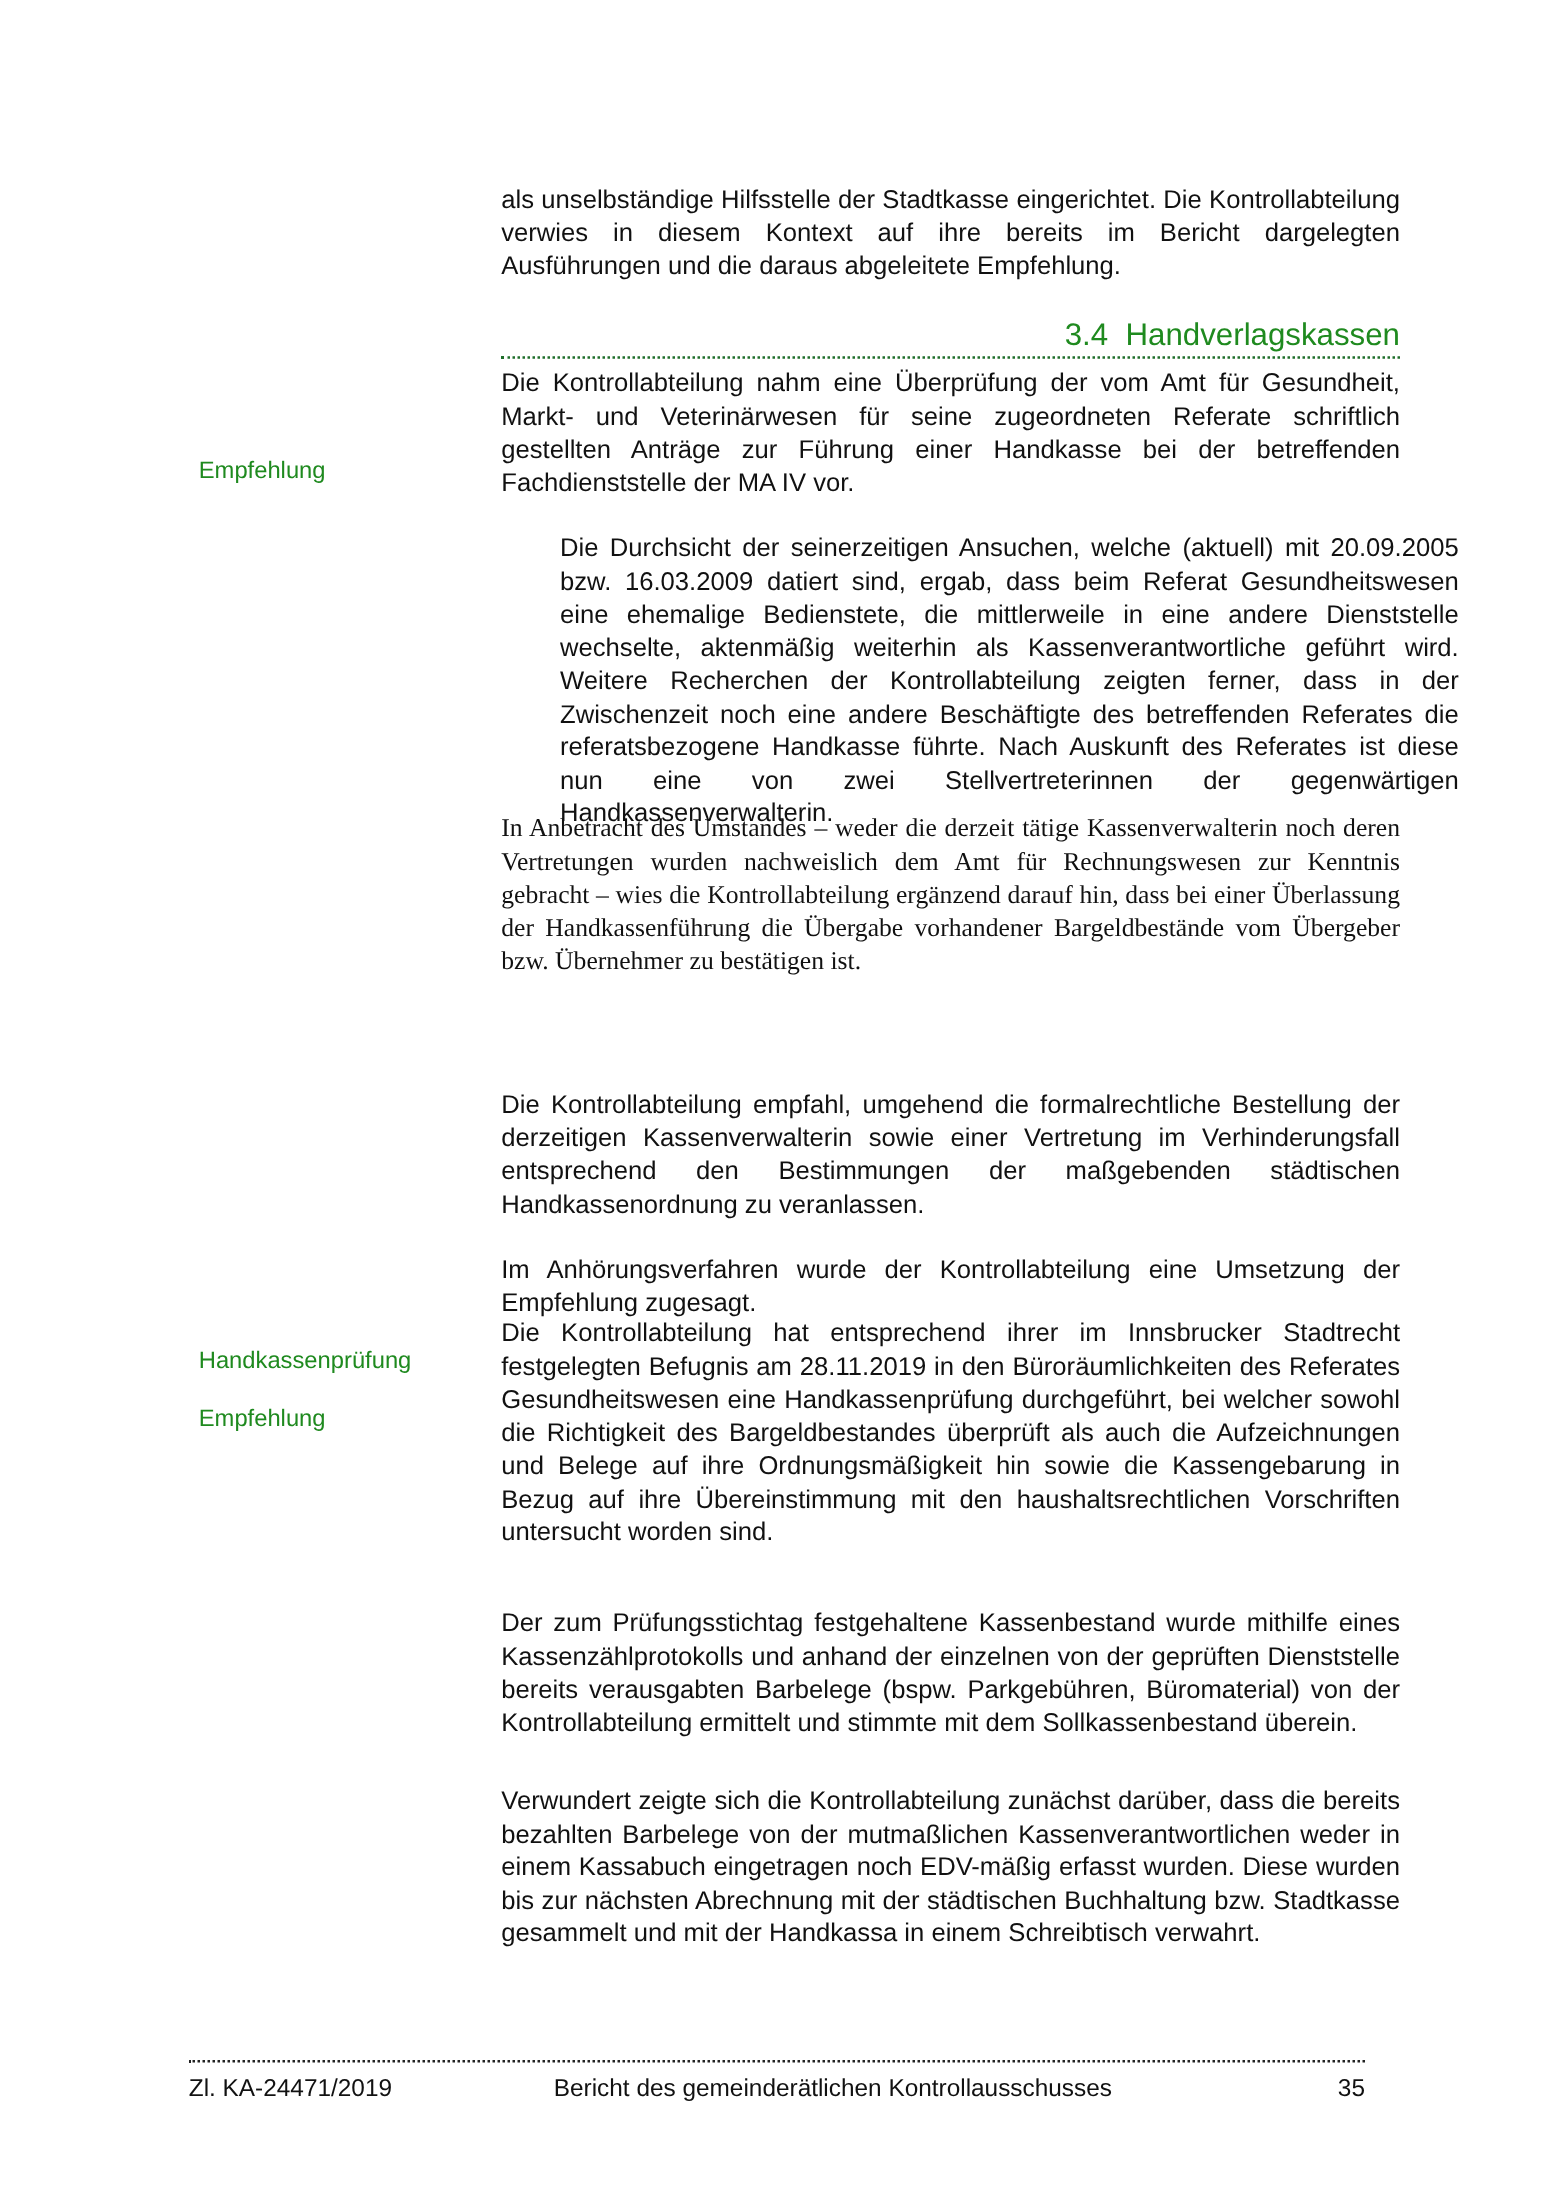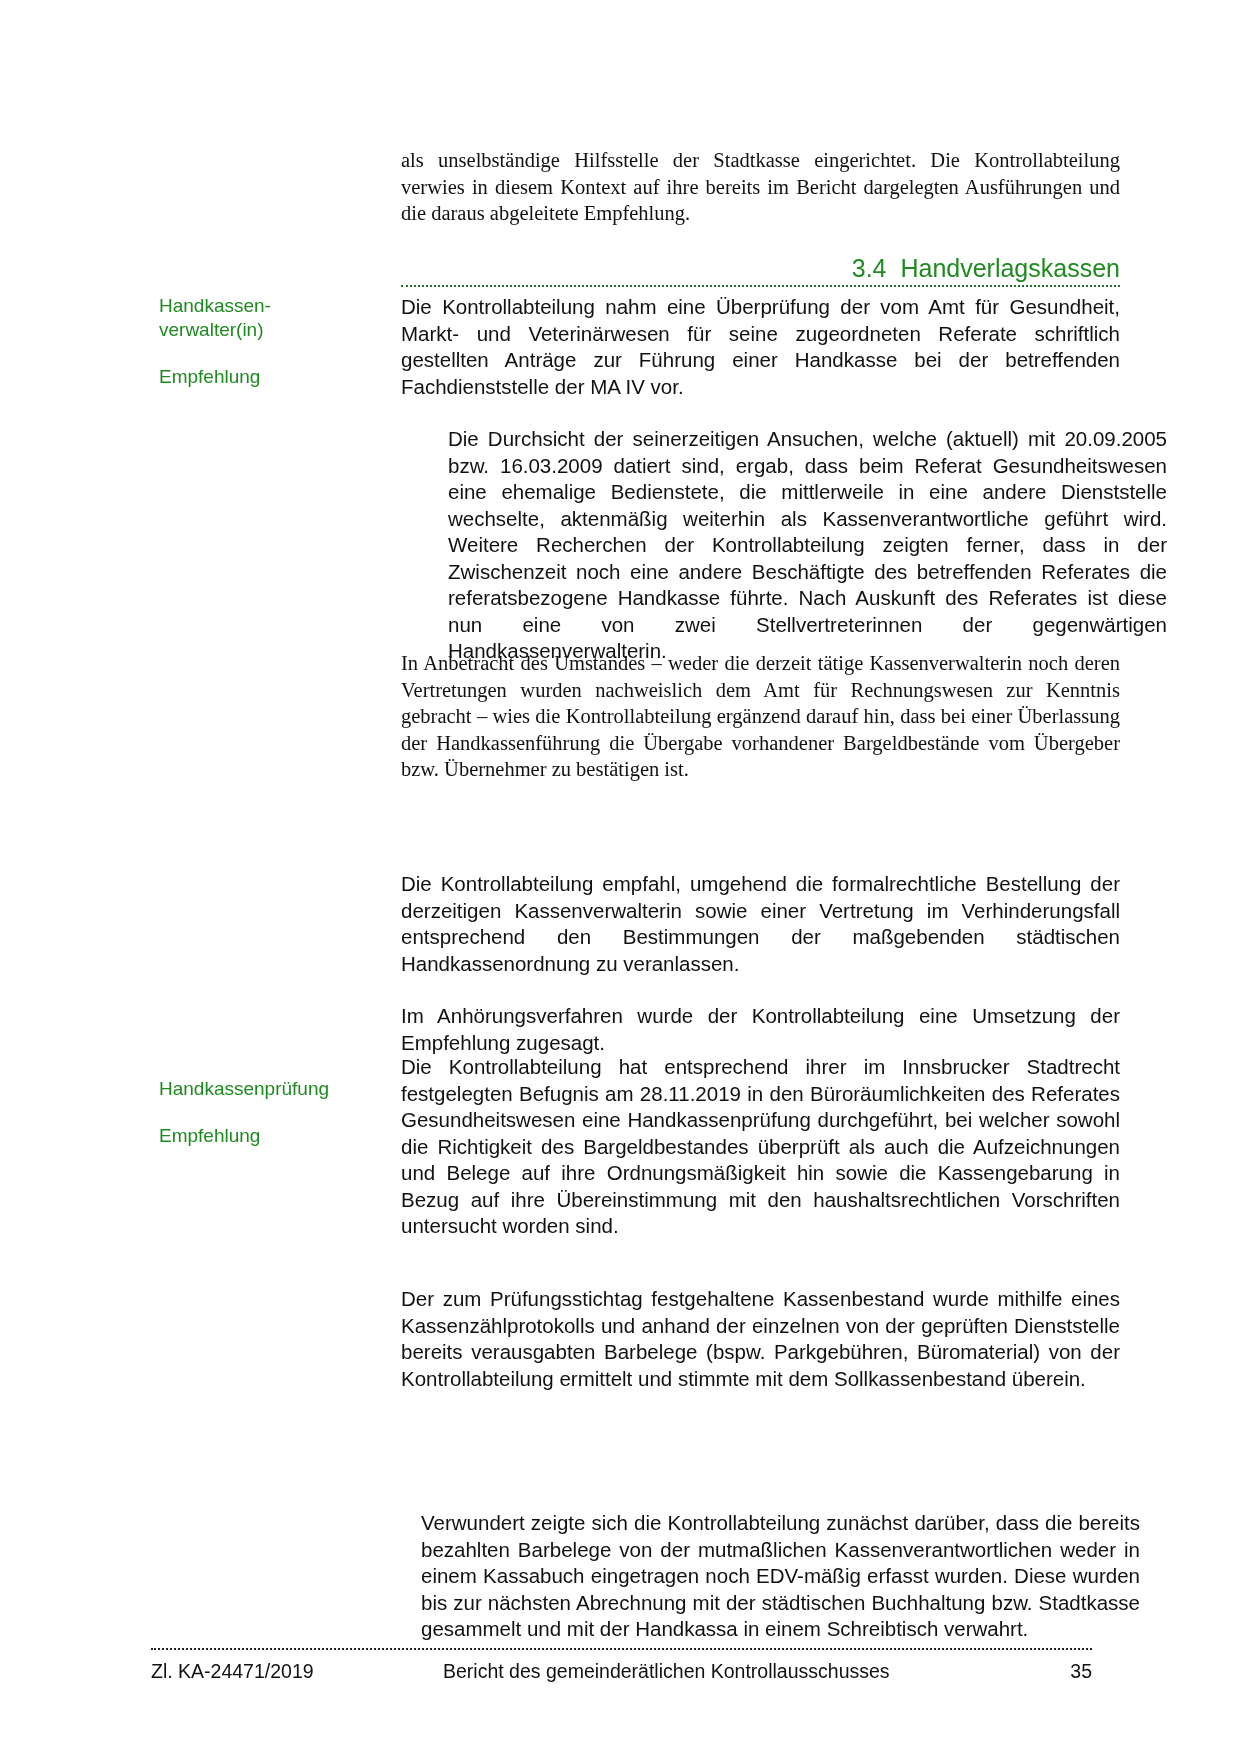--- a/index.html
+++ b/index.html
@@ -74,32 +74,28 @@
     }
     .footer .ref { position: absolute; left: 0; }
     .footer .title { position: absolute; left: 292px; }
     .footer .pagenum { position: absolute; right: 0; }
   </style>
 </head>
 <body>
 
 <div class="page">
 
-  <div class="body-col" style="top:147px;font-family:Liberation Serif, serif;">
+  <div class="body-col" style="top:147px;">
     <p>als unselbständige Hilfsstelle der Stadtkasse eingerichtet. Die Kon­trollabteilung verwies in diesem Kontext auf ihre bereits im Bericht dar­gelegten Ausführungen und die daraus abgeleitete Empfehlung.</p>
   </div>
 
   <div class="section-heading">
     <span>3.4</span>&nbsp;&nbsp;<span>Handverlagskassen</span>
   </div>
 
-  <div class="margin-col" style="top:294px;">
-    <span class="note" style="white-space:pre-line;">Handkassen-
-verwalter(in)</span>
-  </div>
   <div class="margin-col" style="top:365px;">
     <span class="note">Empfehlung</span>
   </div>
 
   <div class="margin-col" style="top:1077px;">
     <span class="note">Handkassenprüfung</span>
   </div>
   <div class="margin-col" style="top:1124px;">
     <span class="note">Empfehlung</span>
   </div>
@@ -118,21 +114,21 @@
   </div>
   <div class="body-col" style="top:1003px;">
     <p>Im Anhörungsverfahren wurde der Kontrollabteilung eine Umsetzung der Empfehlung zugesagt.</p>
   </div>
   <div class="body-col" style="top:1054px;">
     <p>Die Kontrollabteilung hat entsprechend ihrer im Innsbrucker Stadtrecht festgelegten Befugnis am 28.11.2019 in den Büroräumlichkeiten des Referates Gesundheitswesen eine Handkassenprüfung durchgeführt, bei welcher sowohl die Richtigkeit des Bargeldbestandes überprüft als auch die Aufzeichnungen und Belege auf ihre Ordnungsmäßigkeit hin sowie die Kassengebarung in Bezug auf ihre Übereinstimmung mit den haushaltsrechtlichen Vorschriften untersucht worden sind.</p>
   </div>
   <div class="body-col" style="top:1286px;">
     <p>Der zum Prüfungsstichtag festgehaltene Kassenbestand wurde mithilfe eines Kassenzählprotokolls und anhand der einzelnen von der geprüf­ten Dienststelle bereits verausgabten Barbelege (bspw. Parkgebühren, Büromaterial) von der Kontrollabteilung ermittelt und stimmte mit dem Sollkassenbestand überein.</p>
   </div>
-  <div class="body-col" style="top:1510px;margin-left:20px;">
+  <div class="body-col" style="top:1428px;">
     <p>Verwundert zeigte sich die Kontrollabteilung zunächst darüber, dass die bereits bezahlten Barbelege von der mutmaßlichen Kassenverantwort­lichen weder in einem Kassabuch eingetragen noch EDV-mäßig erfasst wurden. Diese wurden bis zur nächsten Abrechnung mit der städti­schen Buchhaltung bzw. Stadtkasse gesammelt und mit der Hand­kassa in einem Schreibtisch verwahrt.</p>
   </div>
 
   <div class="footer-rule"></div>
   <div class="footer">
     <span class="ref">Zl. KA-24471/2019</span>
     <span class="title">Bericht des gemeinderätlichen Kontrollausschusses</span>
     <span class="pagenum">35</span>
   </div>
 

